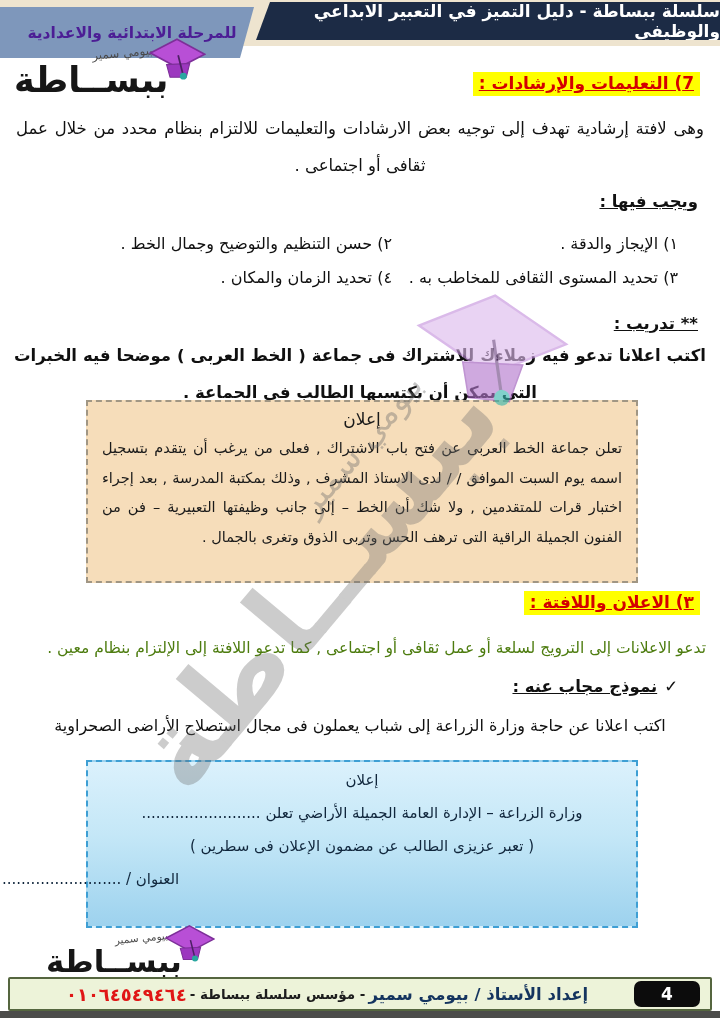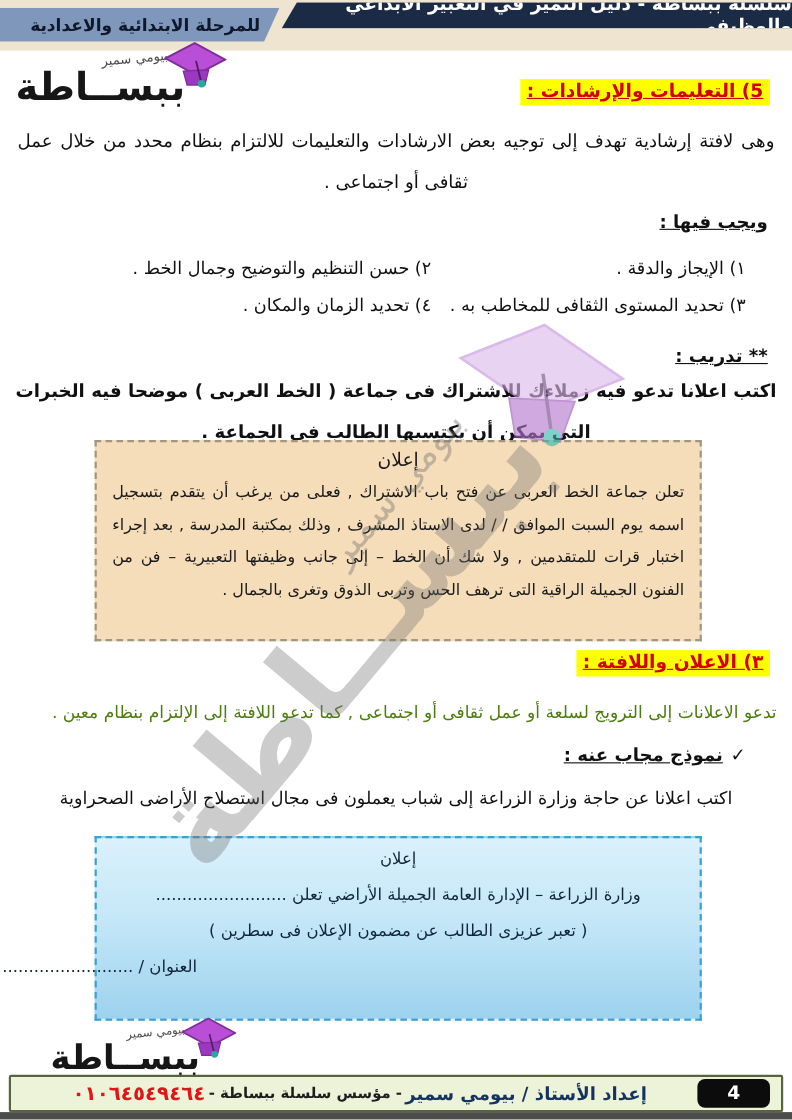--- a/index.html
+++ b/index.html
@@ -2,27 +2,27 @@
 <html lang="ar"><head>
 <meta charset="utf-8">
 <style>
   * { margin:0; padding:0; box-sizing:border-box; }
   html,body { background:#ffffff; }
   body { font-family:"DejaVu Sans", sans-serif; }
   .page { position:relative; width:720px; height:1018px; margin:0 auto; background:#ffffff; overflow:hidden; }
 
   
   .header { position:absolute; top:0; left:0; right:0; height:46px; background:#eee4cf; z-index:3; }
-  .header-navy { position:absolute; top:2px; left:250px; right:0; height:24px; background:#1c2b45;
+  .header-navy { position:absolute; top:2px; left:250px; right:0; height:38px; background:#1c2b45;
     clip-path:polygon(20px 0, 100% 0, 100% 100%, 6px 100%);
     color:#fff; display:flex; align-items:center; justify-content:center;
     font-weight:bold; font-size:17px; direction:rtl; }
-  .header-gray { position:absolute; top:7px; left:0; width:264px; height:31px; background:#7e97bb;
+  .header-gray { position:absolute; top:7px; left:0; width:264px; height:51px; background:#7e97bb;
     clip-path:polygon(0 0, 254px 0, 240px 100%, 0 100%);
-    color:#0f172a; display:flex; align-items:center; justify-content:center;
+    color:#4c1d95; display:flex; align-items:center; justify-content:center;
     font-weight:bold; font-size:15.5px; direction:rtl; padding-left:0; }
 
   
   .logo { position:absolute; width:210px; height:64px; z-index:4; }
   .logo-a { top:48px; left:14px; }
   .logo-b { top:926px; left:46px; transform:scale(0.88); transform-origin:bottom left; }
   .logo-script { position:absolute; top:-2px; left:78px; font-size:12px; color:#4a4a4a; transform:rotate(-5deg); direction:rtl; white-space:nowrap; }
   .logo-brand { position:absolute; top:12px; left:0; font-size:35px; font-weight:bold; color:#161616; direction:rtl; letter-spacing:1px; }
   .logo-cap { position:absolute; top:-10px; left:134px; width:58px; height:52px; }
 
@@ -111,21 +111,21 @@
   <div class="wm-script">بيومي سمير</div>
   <div class="wm-cap">
     <svg viewBox="0 0 100 90" width="180" height="142">
       <polygon points="50,2 98,28 52,52 4,26" fill="#ddb9ec" stroke="#c490dd" stroke-width="1.5"></polygon>
       <polygon points="34,46 72,44 66,68 40,68" fill="#b276cc" stroke="#9a54b8" stroke-width="1"></polygon>
       <path d="M52,30 L60,62" stroke="#6d4583" stroke-width="2" fill="none"></path>
       <circle cx="61" cy="66" r="5" fill="#35b5ac"></circle>
     </svg>
   </div>
 
-  <div class="abs rtl hl-heading" id="h2">5) التعليمات والإرشادات :</div>
+  <div class="abs rtl hl-heading" id="h2">7) التعليمات والإرشادات :</div>
 
   <div class="abs rtl para" id="p2">وهى لافتة إرشادية تهدف إلى توجيه بعض الارشادات والتعليمات للالتزام بنظام محدد من خلال عمل ثقافى أو اجتماعى .</div>
 
   <div class="abs rtl sub-heading" id="must">ويجب فيها :</div>
 
   <div class="abs rtl" id="list">
     <span>١) الإيجاز والدقة .</span>
     <span>٢) حسن التنظيم والتوضيح وجمال الخط .</span>
     <span>٣) تحديد المستوى الثقافى للمخاطب به .</span>
     <span>٤) تحديد الزمان والمكان .</span>

